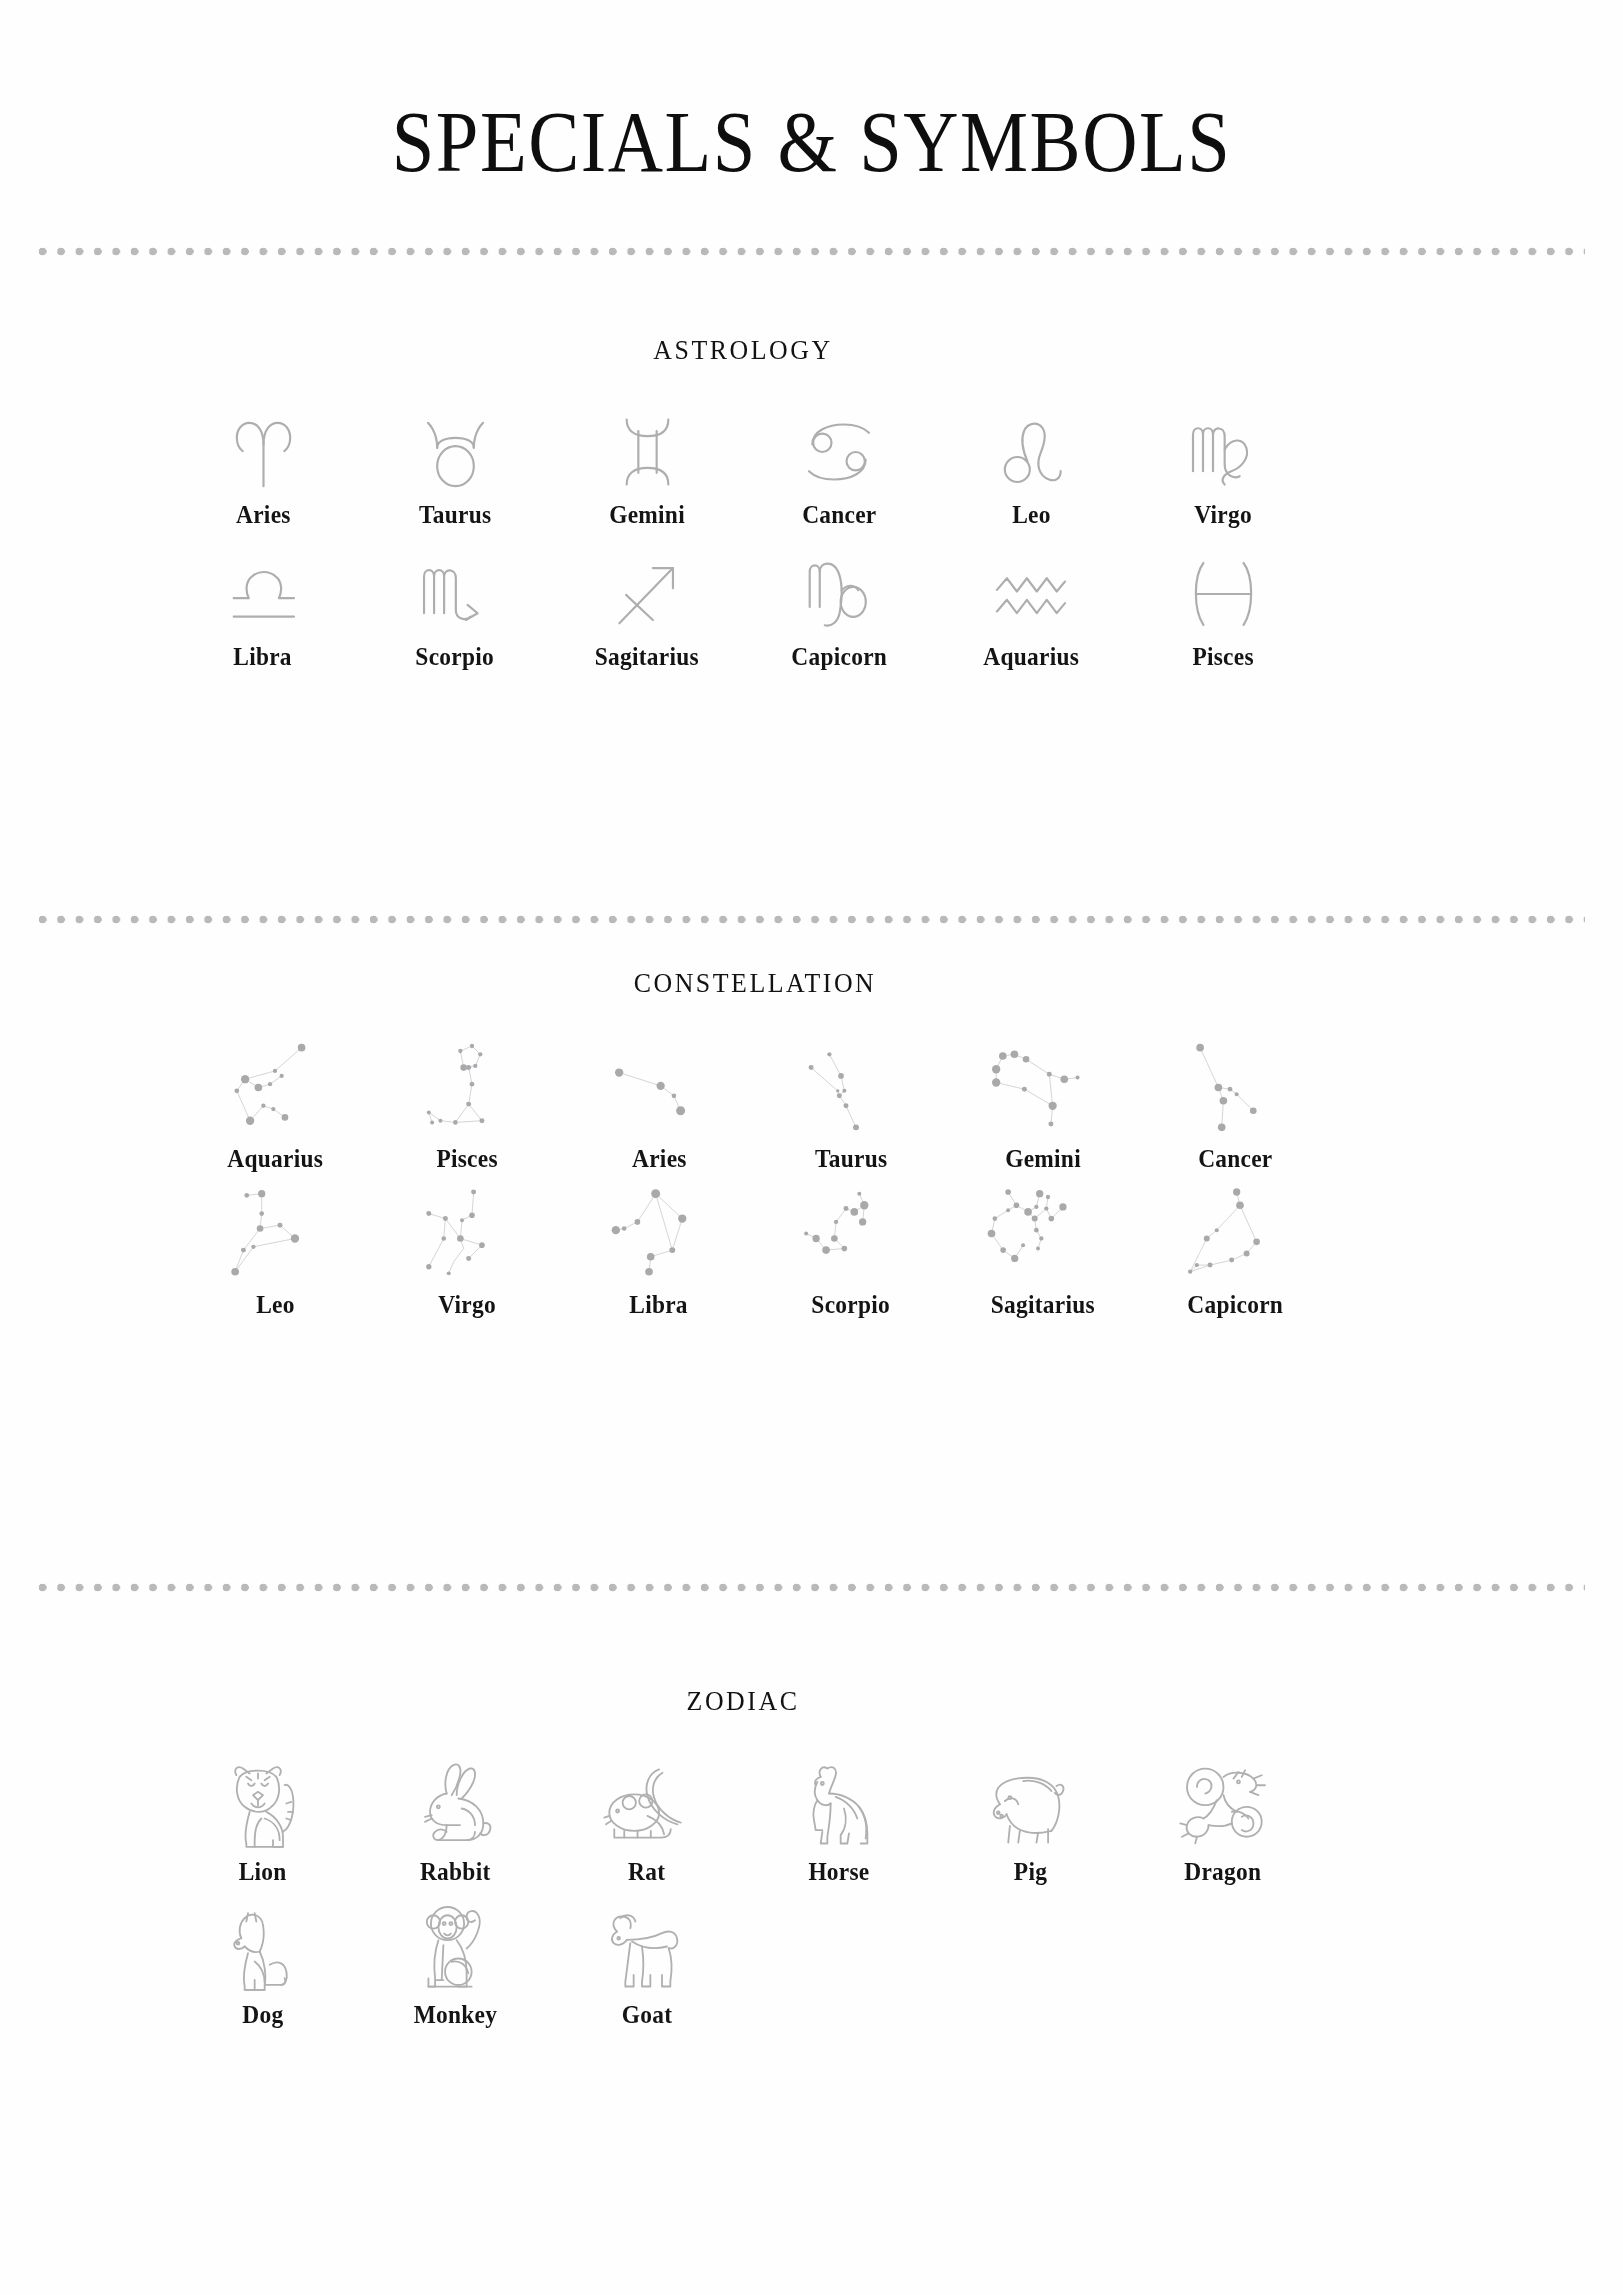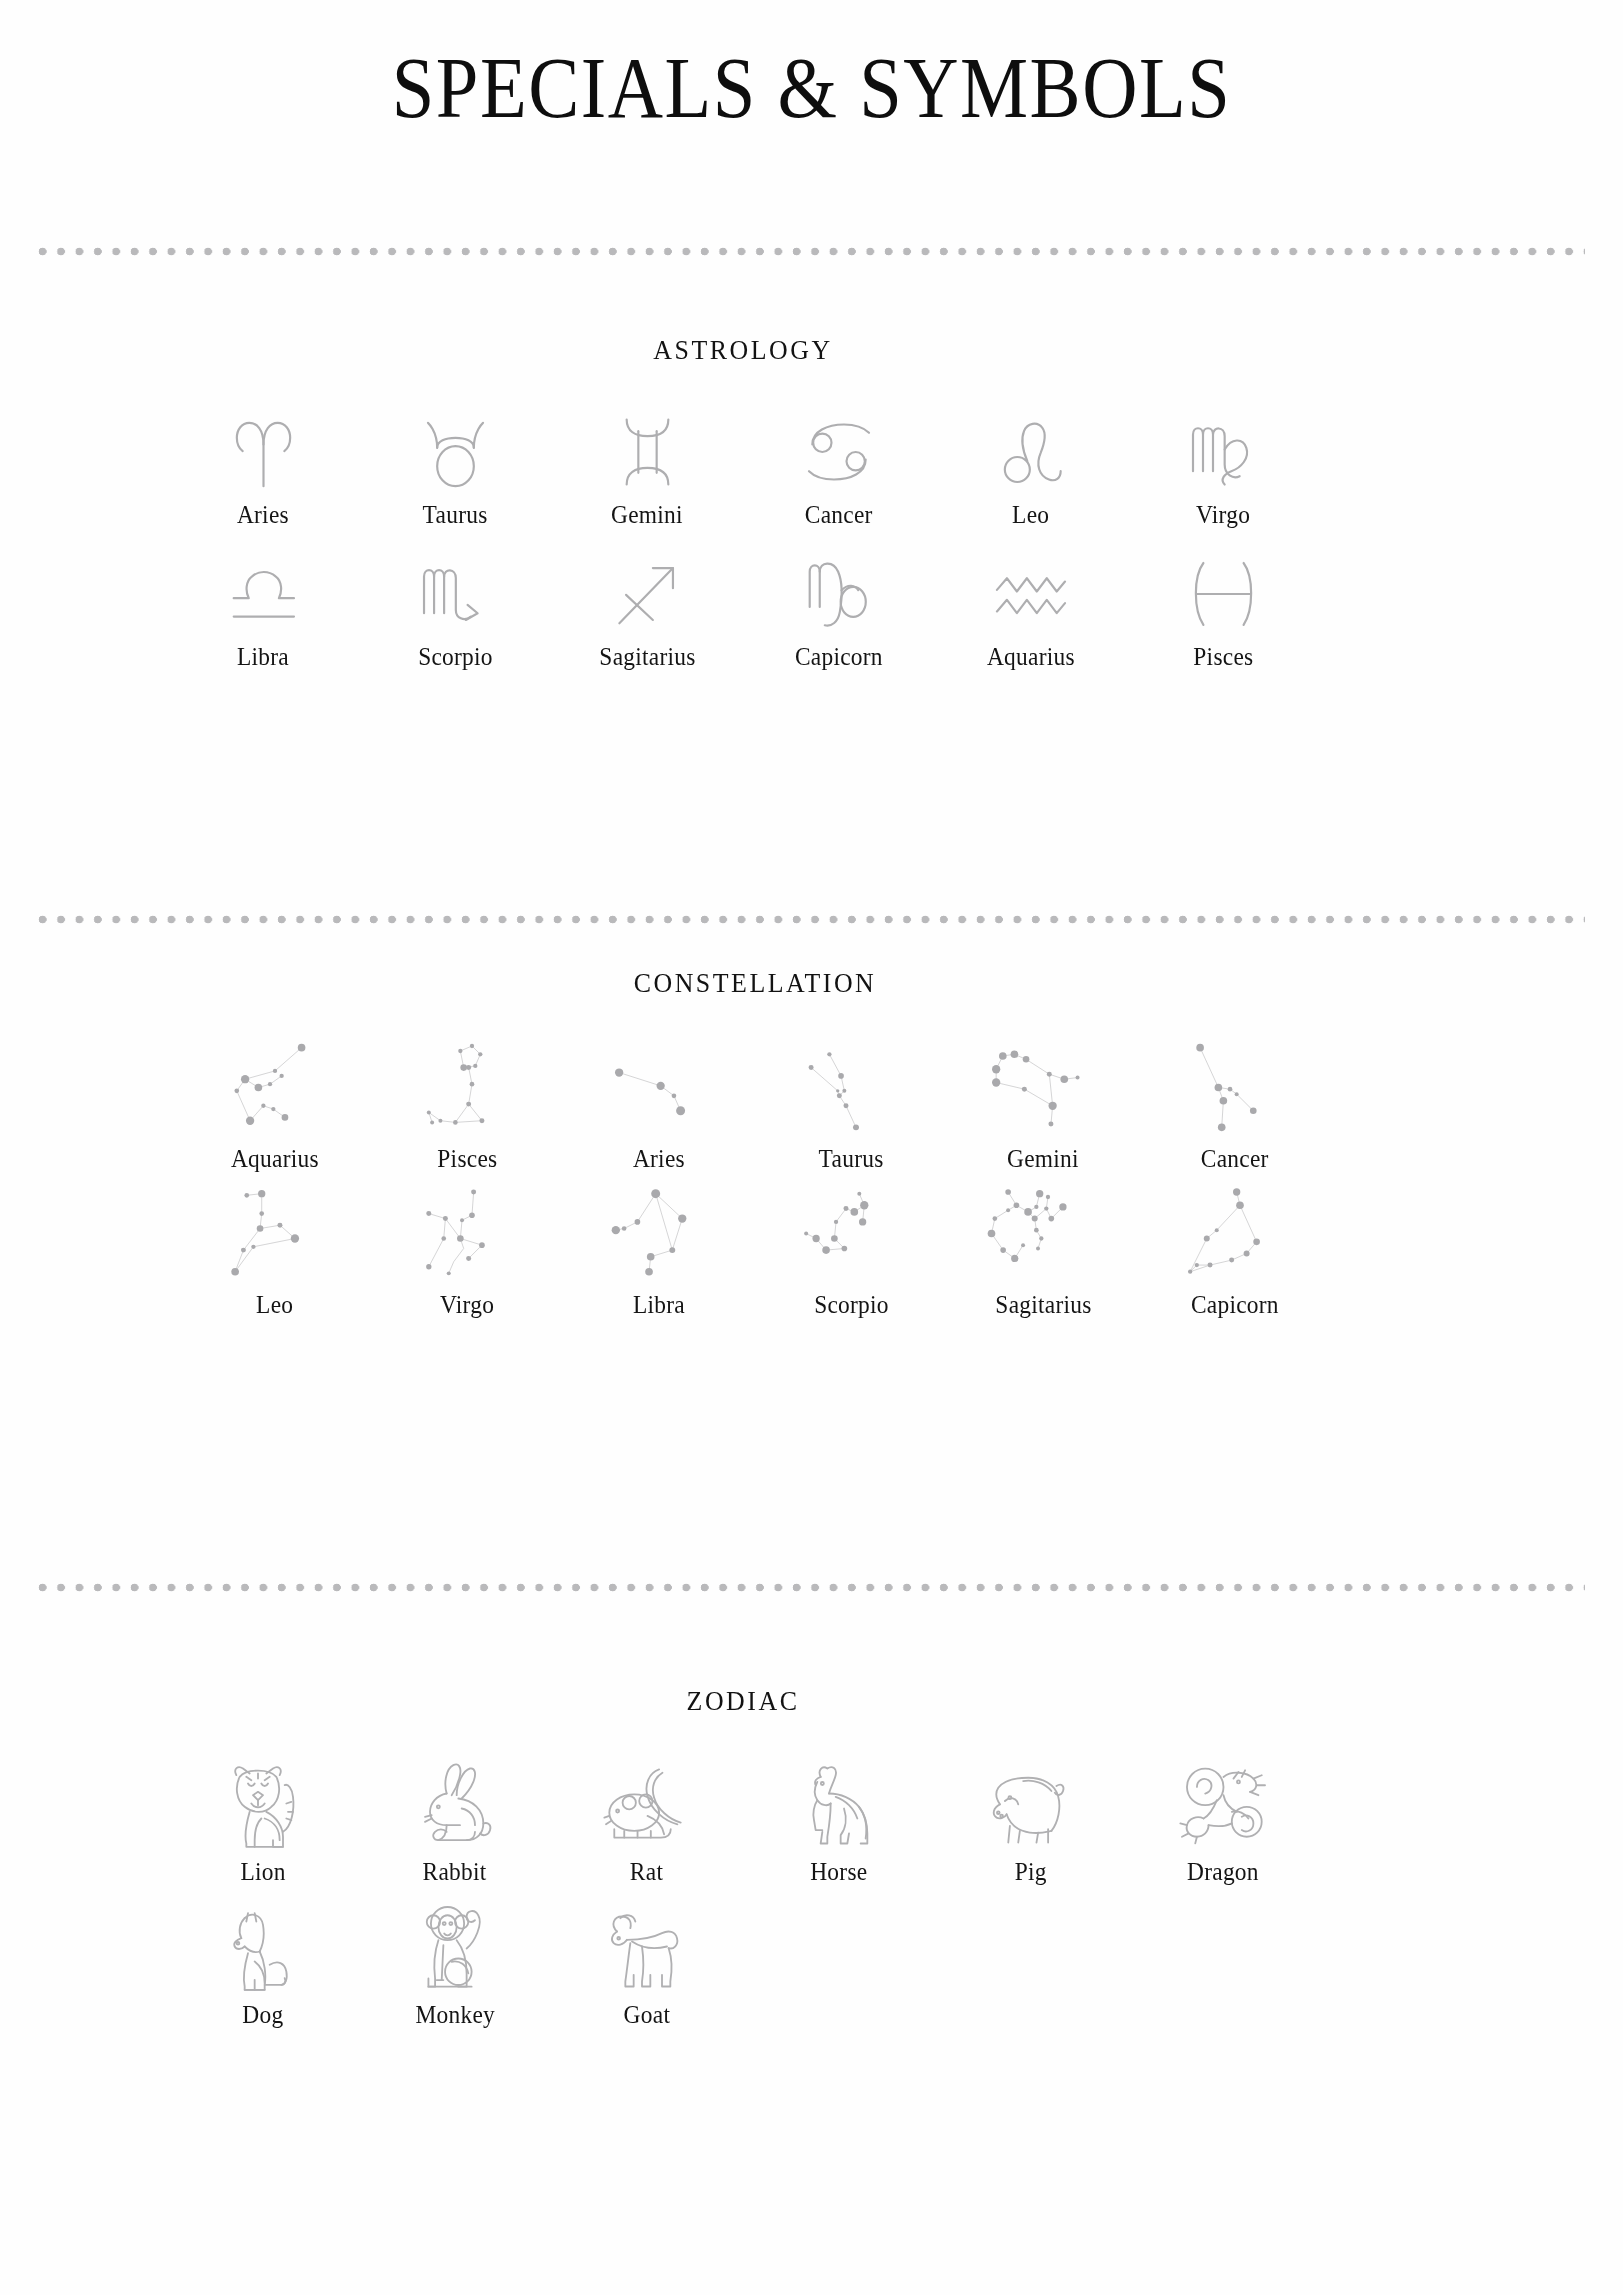--- a/index.html
+++ b/index.html
@@ -17,21 +17,21 @@
   }
   .page {
     width: 1623px;
     height: 2295px;
     position: relative;
     background: #fefefe;
   }
 
   
   .title-wrap {
-    padding-top: 44px;
+    padding-top: 98px;
     text-align: center;
   }
   .page-title {
     font-family: "Liberation Serif", "DejaVu Serif", serif;
     font-size: 87px;
     line-height: 1;
     font-weight: 400;
     letter-spacing: 1.7px;
     color: #0e0e0e;
     transform: scaleX(0.88);
@@ -67,20 +67,21 @@
     letter-spacing: 2.7px;
     color: #121212;
     transform: scaleX(0.94);
   }
 
   .grid {
     display: grid;
     grid-template-columns: repeat(6, 192px);
     justify-content: center;
     margin-top: 42px;
+    font-weight: bold;
   }
 
   .cell {
     display: flex;
     flex-direction: column;
     align-items: center;
     justify-content: flex-start;
     height: 146px;
   }
   .cell .art {

